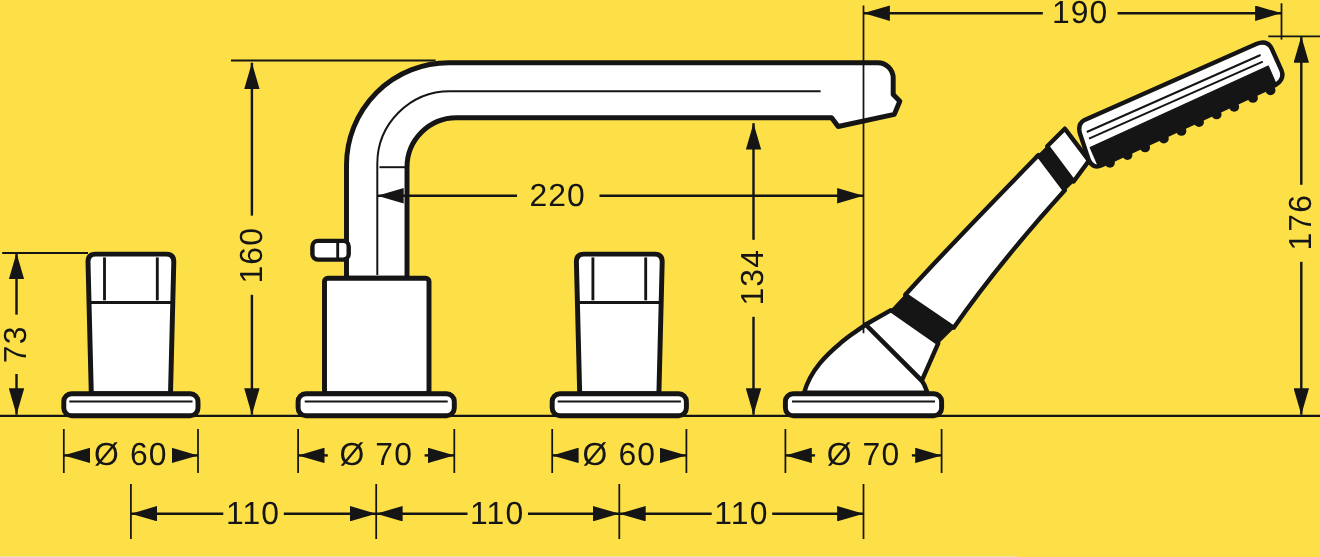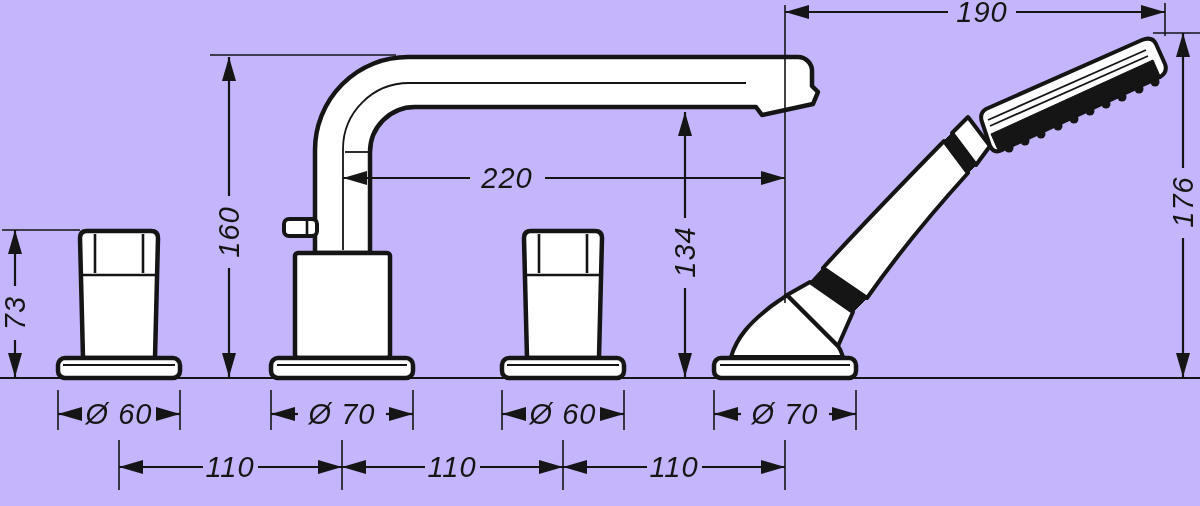--- a/index.html
+++ b/index.html
@@ -1,17 +1,17 @@
 <!DOCTYPE html>
 <html><head>
 <meta charset="utf-8">
 <style>
   html,body{margin:0;padding:0;background:#e8e8e8;}
-  .stage{position:relative;width:1200px;height:506px;background:#c4b5fd;overflow:hidden;
-         font-family:"Liberation Sans", sans-serif;font-style:italic;}
+  .stage{position:relative;width:1200px;height:506px;background:#fde047;overflow:hidden;
+         font-family:"Liberation Sans", sans-serif;}
   svg{display:block}
   text{font-family:"Liberation Sans", sans-serif;font-size:29px;fill:#151515;letter-spacing:1px;}
   .outline{fill:#fff;stroke:#151515;stroke-width:4.5;stroke-linejoin:round;}
   .outline2{fill:#fff;stroke:#151515;stroke-width:4;stroke-linejoin:round;}
   .solid{fill:#151515;stroke:#151515;stroke-width:1;stroke-linejoin:round;}
   .thin{fill:none;stroke:#151515;stroke-width:1.8;}
   .med{fill:none;stroke:#151515;stroke-width:2.6;}
   .dim{fill:none;stroke:#151515;stroke-width:2.2;}
   .ext{fill:none;stroke:#151515;stroke-width:1.6;}
   .base{fill:none;stroke:#151515;stroke-width:2;}

